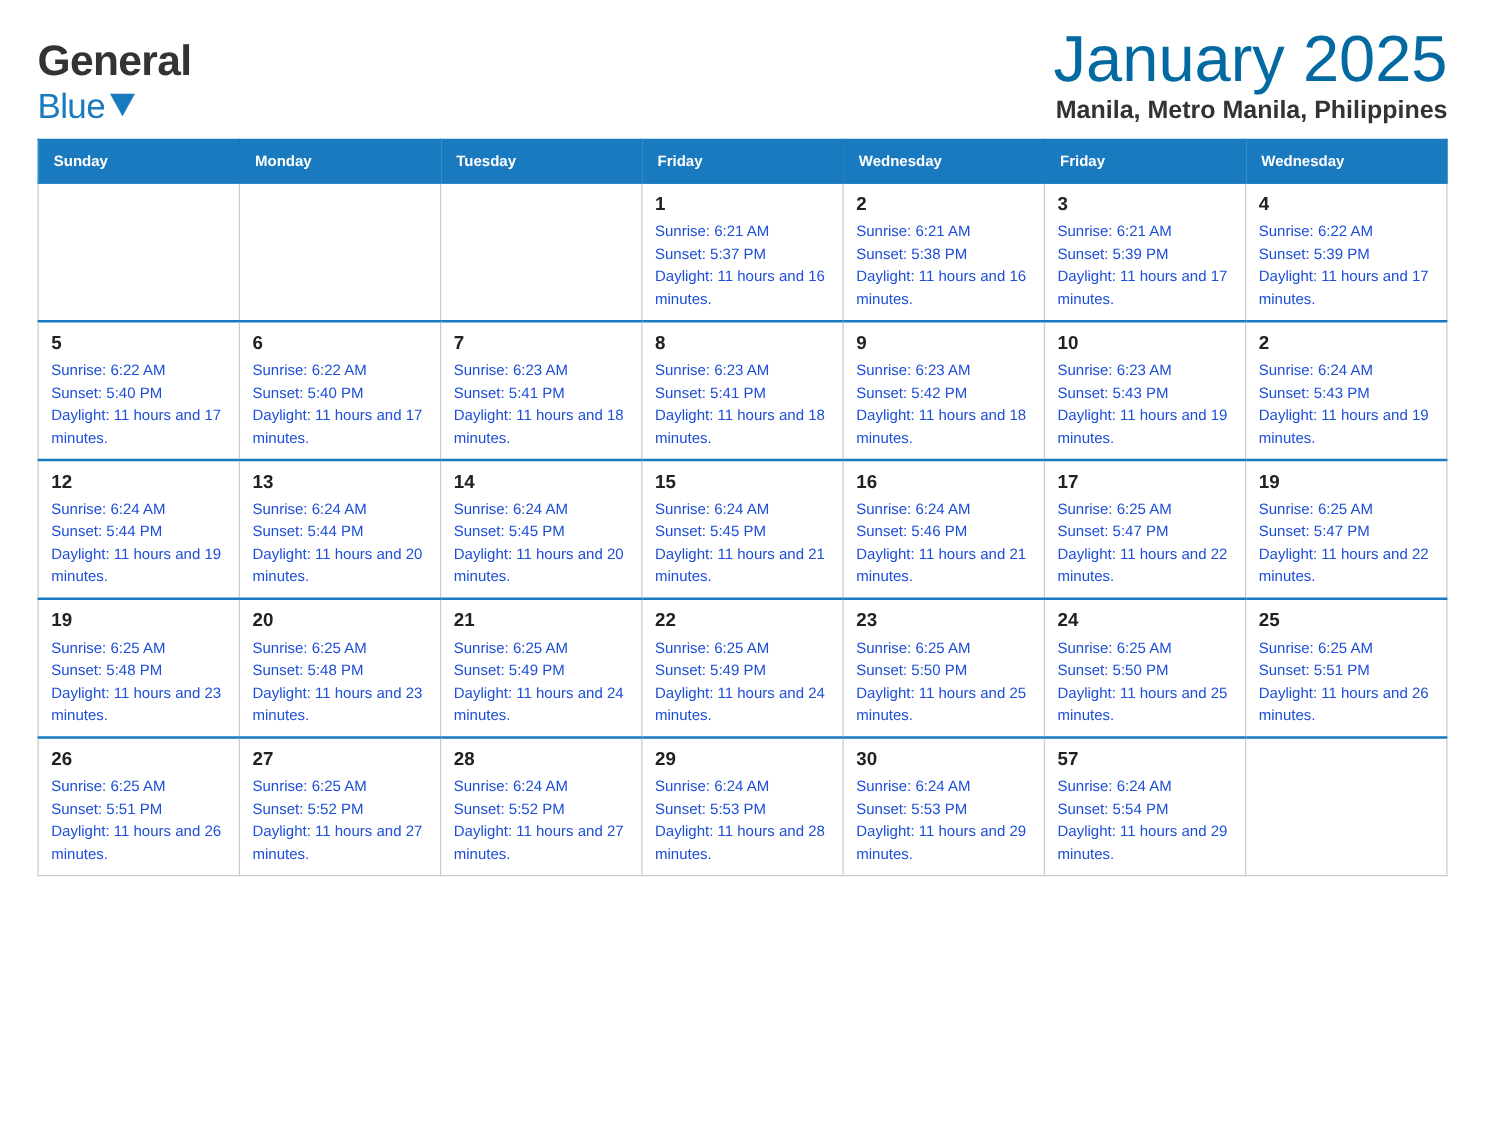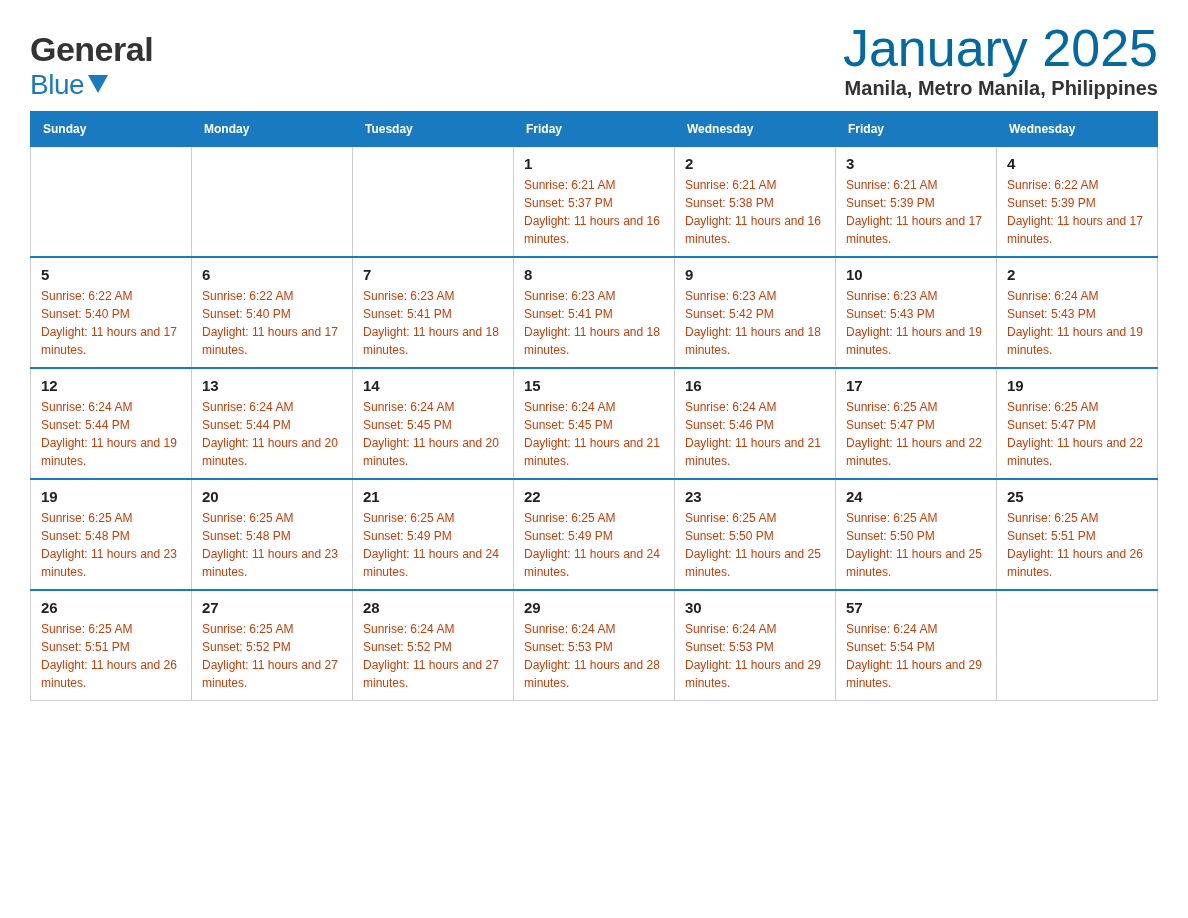--- a/index.html
+++ b/index.html
@@ -84,21 +84,21 @@
     }
     .day-number {
       font-size: 15px;
       font-weight: bold;
       color: #222;
       display: block;
       margin-bottom: 4px;
     }
     .day-info {
       font-size: 12px;
-      color: #c2410c;
+      color: #1d4ed8;
       line-height: 1.5;
     }
     .empty-cell {
       background: #fff;
     }
     .row-border td {
       border-top: 2px solid #1a7abf;
     }
   </style>
 </head>

